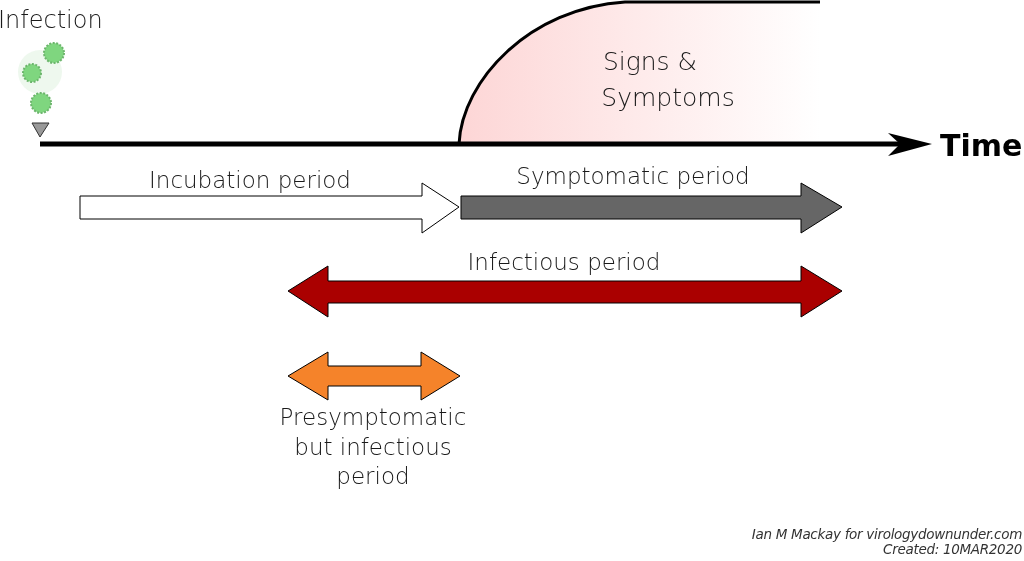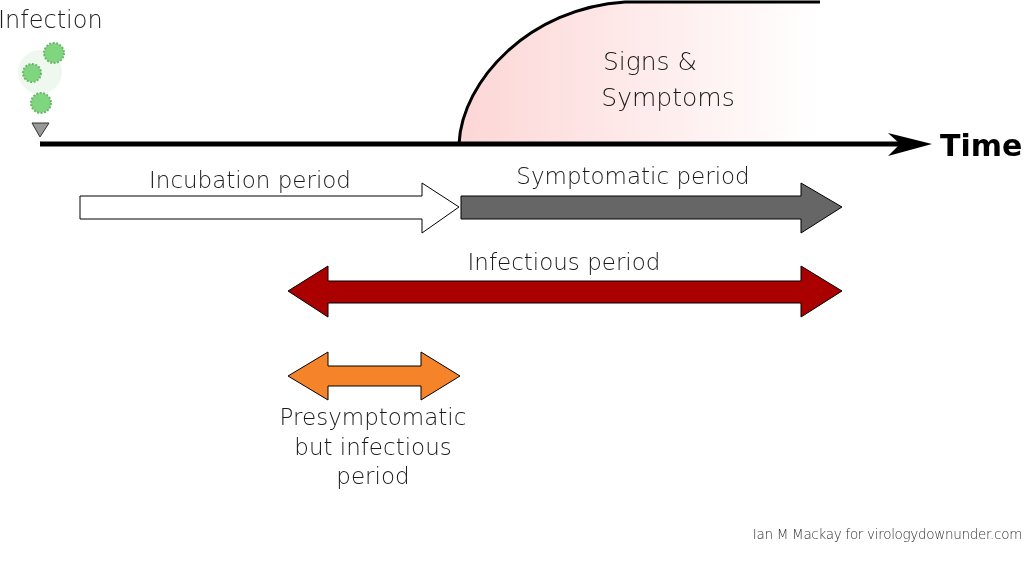--- a/index.html
+++ b/index.html
@@ -2,21 +2,21 @@
 <html><head>
 <meta charset="utf-8">
 <style>
   html, body { margin: 0; padding: 0; background: #ffffff; }
   body { width: 1024px; height: 561px; position: relative; overflow: hidden;
          font-family: "DejaVu Sans", sans-serif; }
   svg { position: absolute; left: 0; top: 0; }
   .lbl { font-family: "DejaVu Sans", sans-serif; font-weight: 300; fill: #1a1a1a; }
   .credit { position: absolute; right: 2px; top: 527px; text-align: right;
             font-family: "DejaVu Sans", sans-serif; font-size: 13.5px; line-height: 15px;
-            color: #333; font-weight: 300; letter-spacing: -0.3px; }
+            color: #333; font-weight: 300; letter-spacing: -0.3px; font-style: italic; }
 </style>
 </head>
 <body>
 
 <svg width="1024" height="561" viewBox="0 0 1024 561">
   <defs>
     <linearGradient id="ssGrad" x1="0" y1="0" x2="1" y2="0">
       <stop offset="0" stop-color="#fdd6d6"></stop>
       <stop offset="1" stop-color="#ffffff"></stop>
     </linearGradient>
@@ -52,13 +52,14 @@
   <text class="lbl" x="564" y="270" font-size="23" text-anchor="middle">Infectious period</text>
 
   <path d="M288,376 L328,352 L328,366 L421,366 L421,352 L460,376 L421,400 L421,386 L328,386 L328,400 Z" fill="#f5832a" stroke="#000" stroke-width="1"></path>
   <text class="lbl" x="373" y="425" font-size="23" text-anchor="middle">Presymptomatic</text>
   <text class="lbl" x="373" y="455" font-size="23" text-anchor="middle">but infectious</text>
   <text class="lbl" x="373" y="484" font-size="23" text-anchor="middle">period</text>
 </svg>
 
 <div class="credit">
   <div>Ian M Mackay for virologydownunder.com</div>
+  <div>Created: 10MAR2020</div>
 </div>
 
 </body></html>

